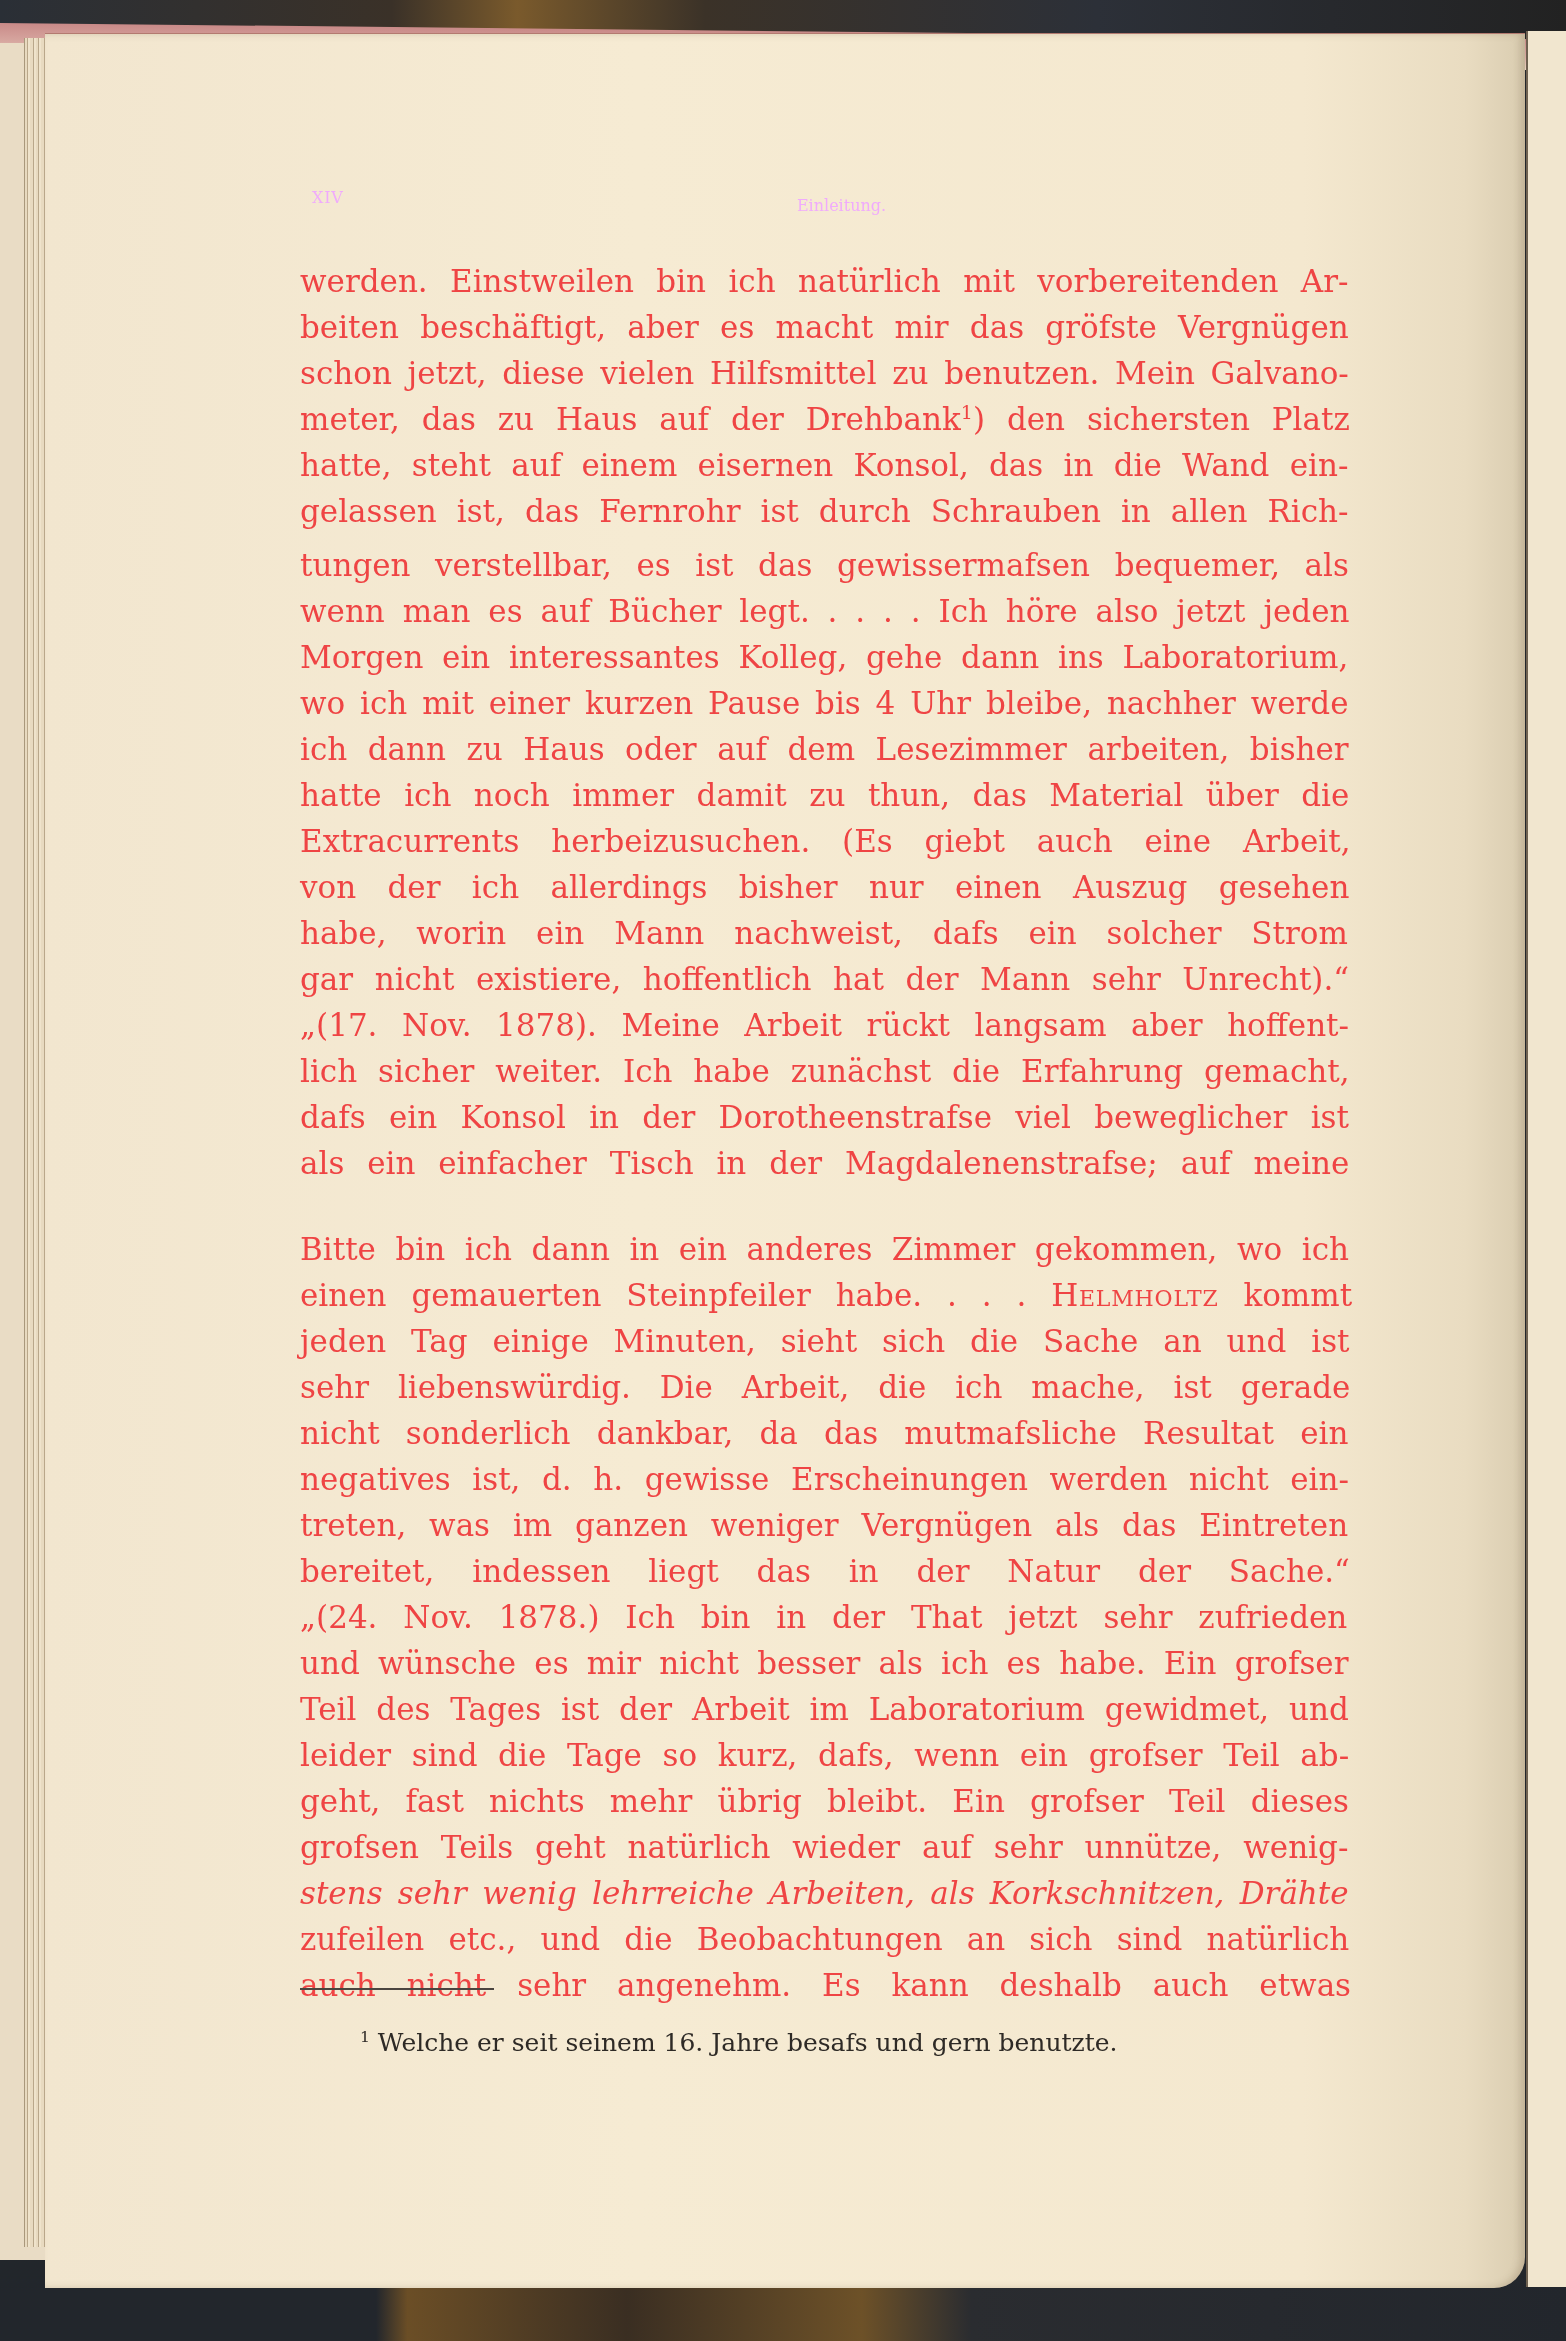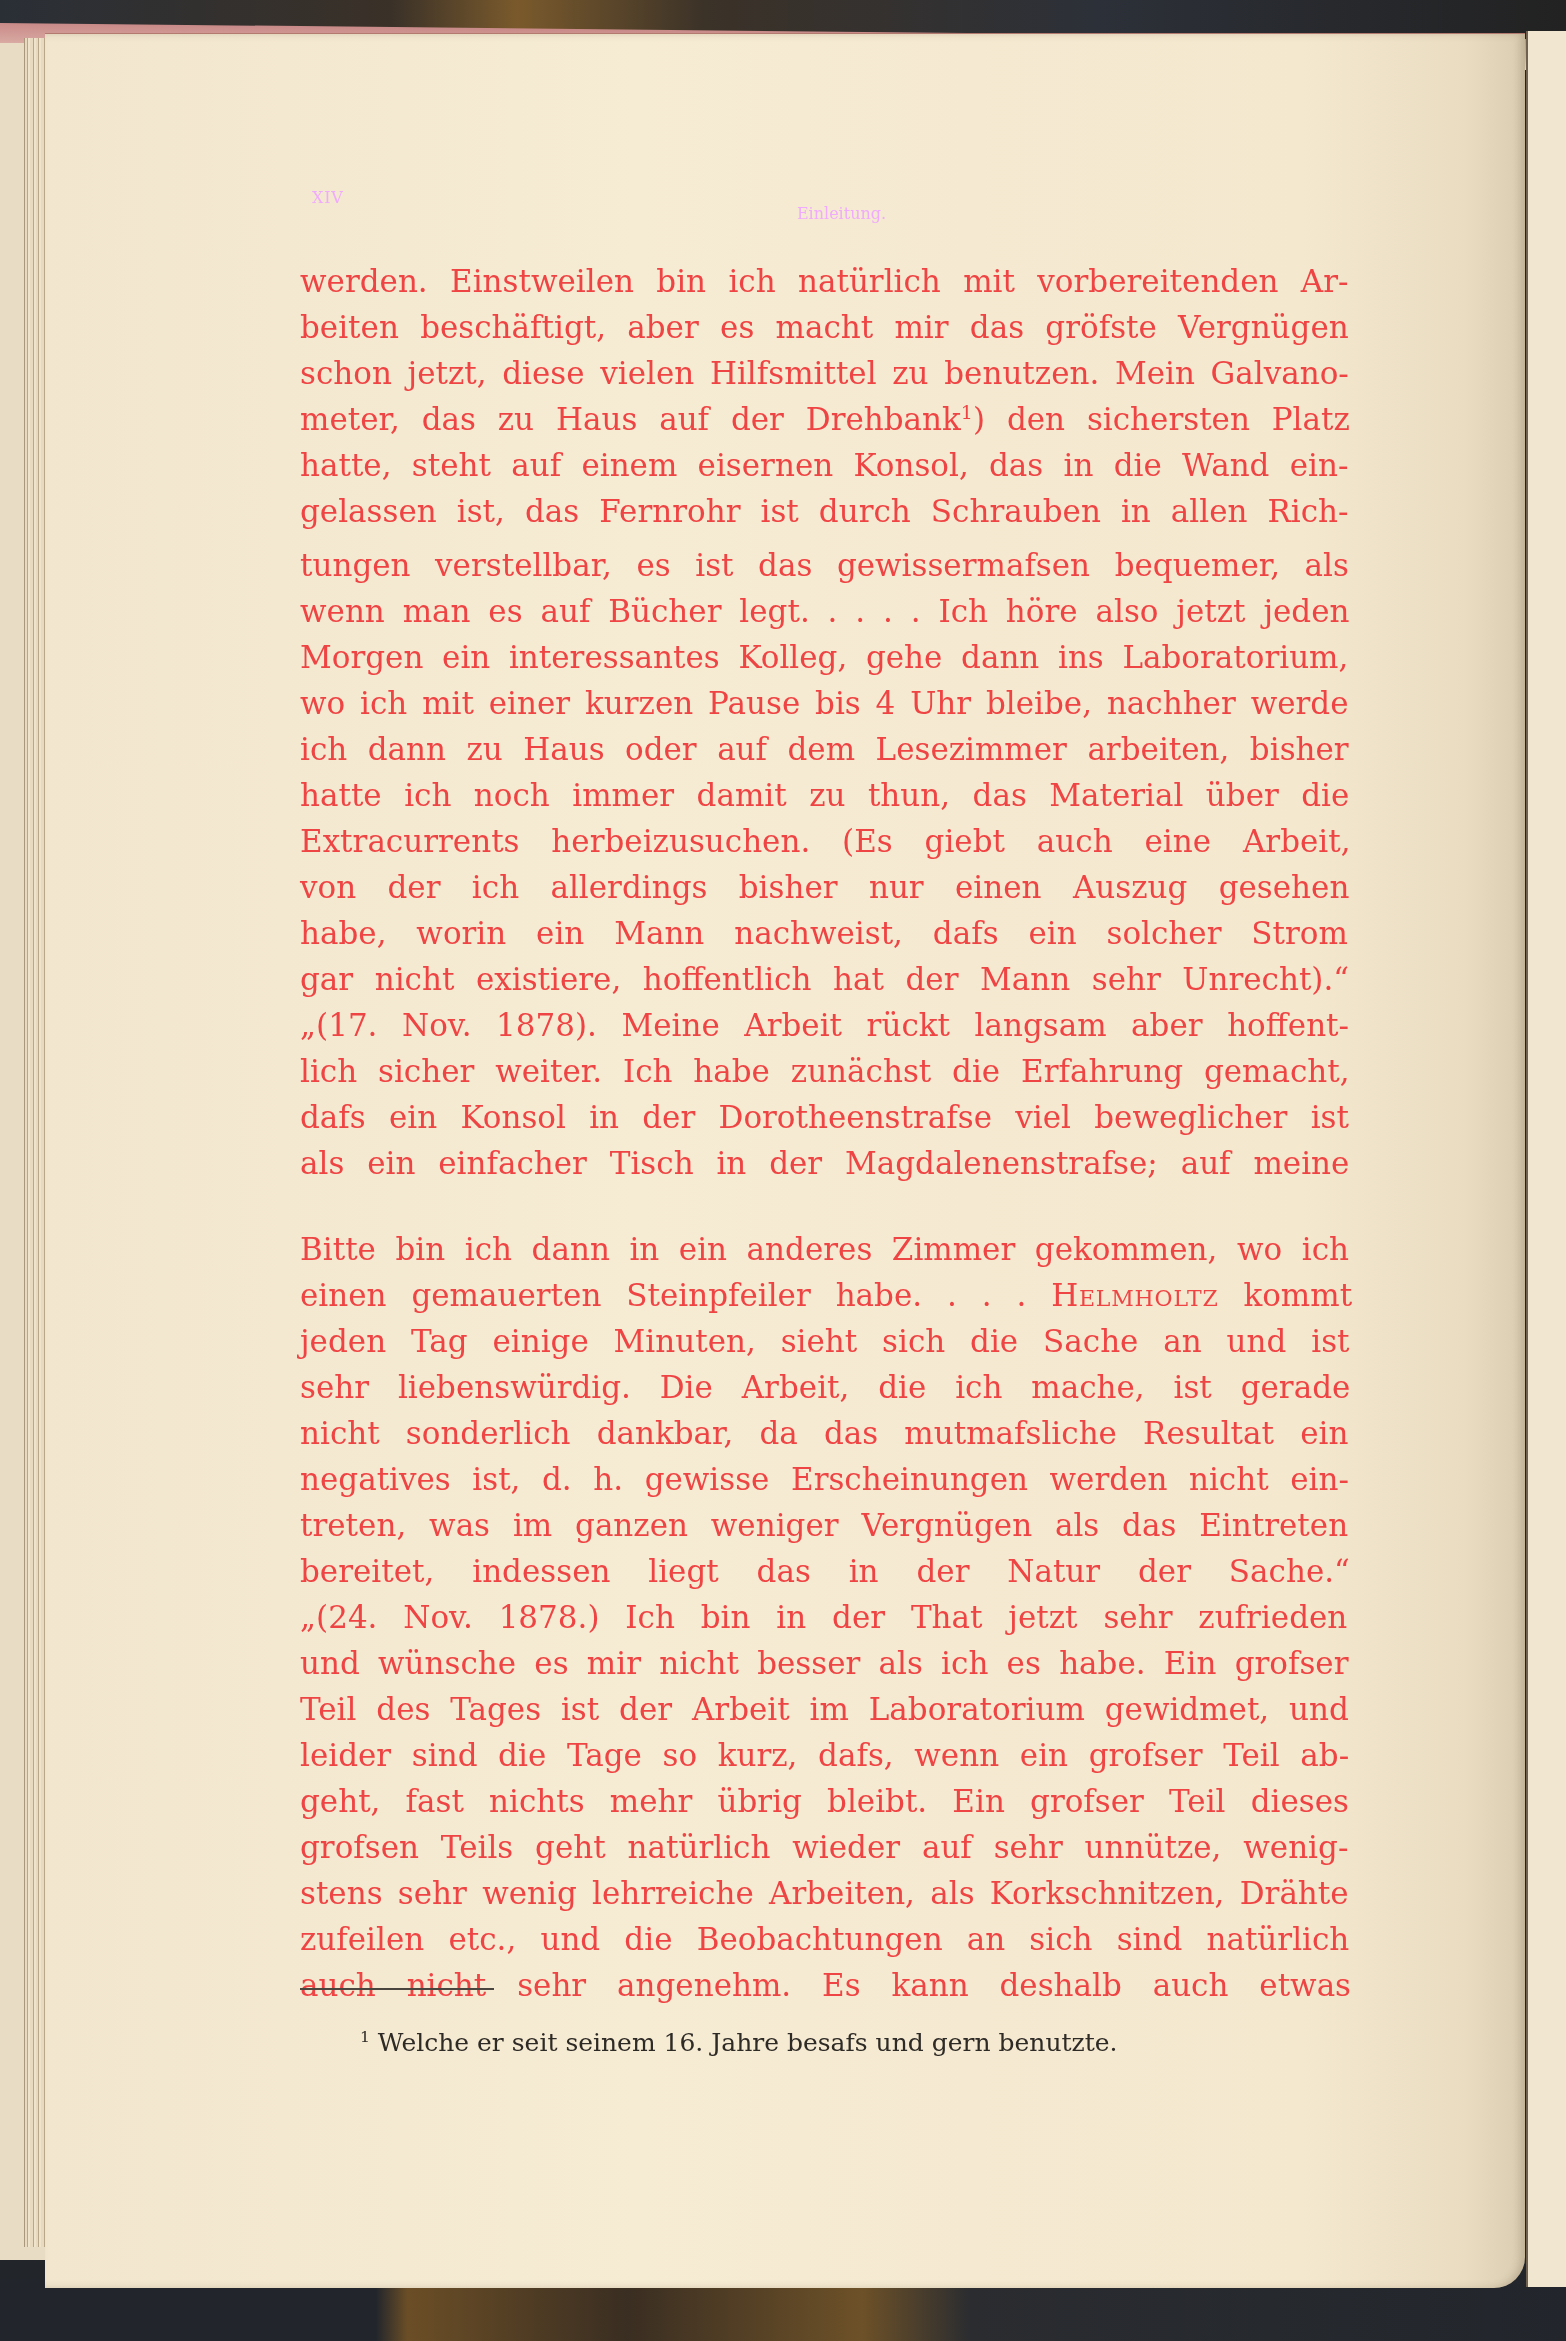--- a/index.html
+++ b/index.html
@@ -39,21 +39,21 @@
   }
   .right-leaf {
     position:absolute; left:1526px; top:31px; width:41px; height:2256px;
     background:#f1e6cf; border-left:2.3px solid #6e6150;
   }
   .running-head {
     position:absolute; top:188px; left:300px; width:1059px; height:31px;
     font-size:16px; color:#f0abfc;margin-left:12px;
   }
   .folio { position:absolute; left:0; top:0; letter-spacing:0.8px; }
-  .head-title { position:absolute; left:0; width:100%; text-align:center; top:16px; }
+  .head-title { position:absolute; left:0; width:100%; text-align:center; top:8px; }
   .body-text {
     position:absolute; left:300px; top:258px; width:1059px;
     font-size:31px; line-height:46px; color:#ef4444;
   }
   .line {
     display:block; height:46px; white-space:nowrap;
     text-align:justify; text-align-last:justify;
   }
   .sc { font-variant:small-caps; letter-spacing:0.8px; }
   .fn-rule {
@@ -112,21 +112,21 @@
     <span class="line" style="display: block; word-spacing: 16.3px; text-align: left; text-align-last: left;">nicht sonderlich dankbar, da das mutmafsliche Resultat ein</span>
     <span class="line" style="display: block; word-spacing: 11.7px; text-align: left; text-align-last: left;">negatives ist, d. h. gewisse Erscheinungen werden nicht ein-</span>
     <span class="line" style="display: block; word-spacing: 13px; text-align: left; text-align-last: left;">treten, was im ganzen weniger Vergnügen als das Eintreten</span>
     <span class="line" style="display: block; word-spacing: 28px; text-align: left; text-align-last: left;">bereitet, indessen liegt das in der Natur der Sache.“</span>
     <span class="line" style="display: block; word-spacing: 16px; text-align: left; text-align-last: left;">„(24. Nov. 1878.) Ich bin in der That jetzt sehr zufrieden</span>
     <span class="line" style="display: block; word-spacing: 8.4px; text-align: left; text-align-last: left;">und wünsche es mir nicht besser als ich es habe. Ein grofser</span>
     <span class="line" style="display: block; word-spacing: 10px; text-align: left; text-align-last: left;">Teil des Tages ist der Arbeit im Laboratorium gewidmet, und</span>
     <span class="line" style="display: block; word-spacing: 10.8px; text-align: left; text-align-last: left;">leider sind die Tage so kurz, dafs, wenn ein grofser Teil ab-</span>
     <span class="line" style="display: block; word-spacing: 15.3px; text-align: left; text-align-last: left;">geht, fast nichts mehr übrig bleibt. Ein grofser Teil dieses</span>
     <span class="line" style="display: block; word-spacing: 12px; text-align: left; text-align-last: left;">grofsen Teils geht natürlich wieder auf sehr unnütze, wenig-</span>
-    <span class="line" style="display: block; word-spacing: 5.4px; text-align: center; text-align-last: left;">stens sehr wenig lehrreiche Arbeiten, als Korkschnitzen, Drähte</span>
+    <span class="line" style="display: block; word-spacing: 5.4px; text-align: center; text-align-last: left; font-style: italic;">stens sehr wenig lehrreiche Arbeiten, als Korkschnitzen, Drähte</span>
     <span class="line" style="display: block; word-spacing: 14.3px; text-align: left; text-align-last: left;">zufeilen etc., und die Beobachtungen an sich sind natürlich</span>
     <span class="line" style="display: block; word-spacing: 21px; text-align: left; text-align-last: left;">auch nicht sehr angenehm. Es kann deshalb auch etwas</span>
   </div>
 
 <div class="fn-rule"></div>
 <div class="footnote">
   <sup>1</sup><span>Welche er seit seinem 16. Jahre besafs und gern benutzte.</span>
 </div>
 
 

